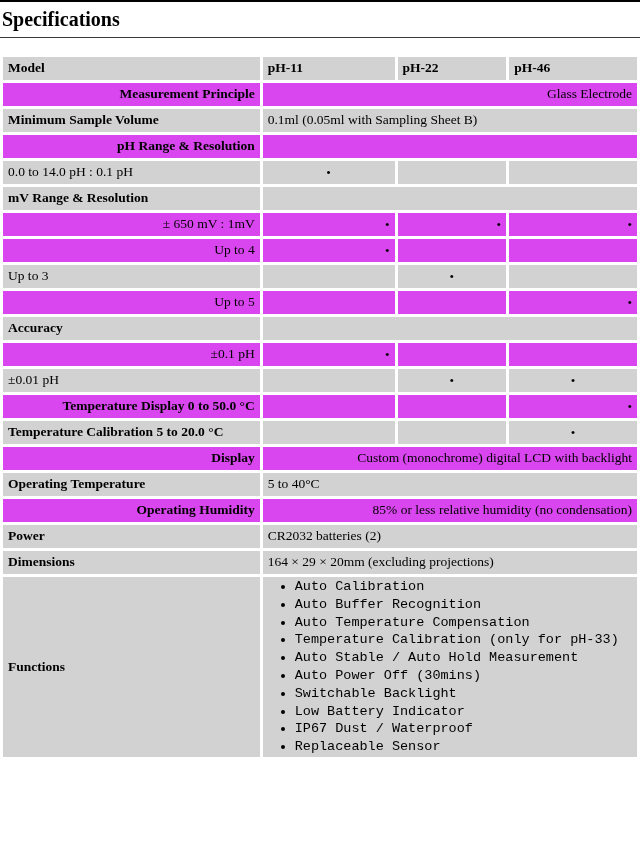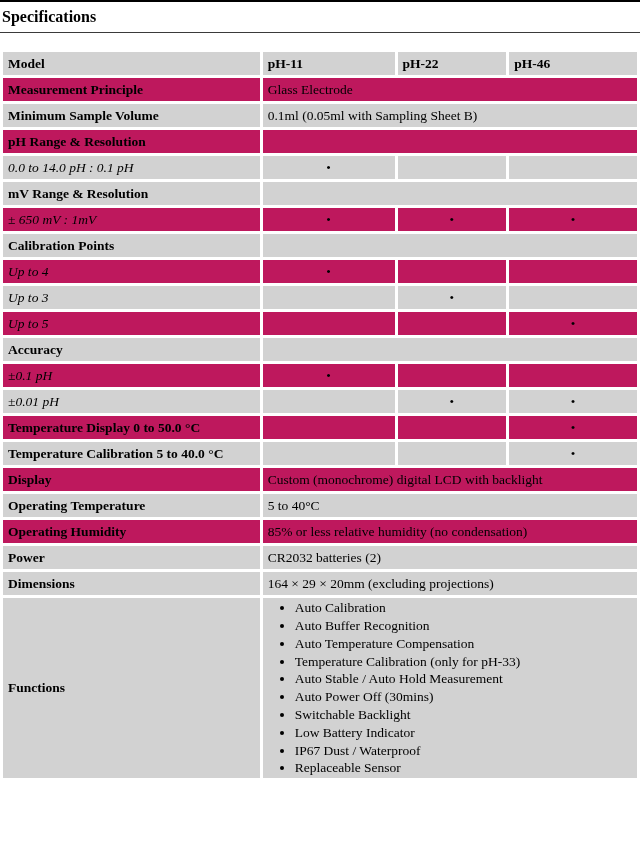--- a/index.html
+++ b/index.html
@@ -11,21 +11,21 @@
     overflow: hidden;
     font-family: "Liberation Serif", serif;
     color: #000000;
   }
   .top-rule {
     width: 640px;
     height: 2px;
     background: #000000;
   }
   .page-title {
-    font-size: 16px;
+    font-size: 20px;
     font-weight: bold;
     margin: 5px 0 6px 2px;
     line-height: 1.2;
   }
   .title-rule {
     width: 640px;
     height: 1px;
     background: #3a3a3a;
   }
   table.spec-table {
@@ -41,28 +41,28 @@
   col.c-m1     { width: 130px; }
   col.c-m2     { width: 107px; }
   col.c-m3     { width: 126px; }
   th, td {
     height: 21px;
     padding: 1px 5px;
     vertical-align: middle;
     overflow: hidden;
   }
   tr.dark  th, tr.dark  td { background: #d2d2d2; }
-  tr.light th, tr.light td { background: #be185d; }
+  tr.light th, tr.light td { background: #d946ef; text-align: right; }
   .label-cell {
     text-align: left;
     font-weight: bold;
     white-space: nowrap;
     margin-top: 12px;
   }
-  .label-regular { font-weight: normal; font-style: italic; }
+  .label-regular { font-weight: normal; }
   .model-head {
     text-align: left;
     font-weight: bold;
   }
   .value-cell {
     text-align: left;
     font-weight: normal;
   }
   .dot-cell {
     text-align: center;
@@ -73,20 +73,21 @@
     height: 178px;
     vertical-align: middle;
   }
   th.functions-label {
     vertical-align: middle;
   }
   ul.functions-list {
     margin: 0;
     padding: 0 0 0 27px;
     list-style-type: disc;
+    font-family: Liberation Mono, monospace;
   }
   ul.functions-list li {
     line-height: 17.8px;
   }
 </style>
 </head>
 <body>
 
 <div class="top-rule"></div>
 <h1 class="page-title">Specifications</h1>
@@ -127,24 +128,20 @@
       <tr class="dark">
         <th class="label-cell">mV Range &amp; Resolution</th>
         <td class="value-cell" colspan="3"></td>
       </tr>
       <tr class="light">
         <th class="label-cell label-regular">± 650 mV : 1mV</th>
         <td class="dot-cell">•</td>
         <td class="dot-cell">•</td>
         <td class="dot-cell">•</td>
       </tr>
-      <tr class="dark">
-        <th class="label-cell">Calibration Points</th>
-        <td class="value-cell" colspan="3"></td>
-      </tr>
       <tr class="light">
         <th class="label-cell label-regular">Up to 4</th>
         <td class="dot-cell">•</td>
         <td class="dot-cell"></td>
         <td class="dot-cell"></td>
       </tr>
       <tr class="dark">
         <th class="label-cell label-regular">Up to 3</th>
         <td class="dot-cell"></td>
         <td class="dot-cell">•</td>
@@ -172,21 +169,21 @@
         <td class="dot-cell">•</td>
         <td class="dot-cell">•</td>
       </tr>
       <tr class="light">
         <th class="label-cell">Temperature Display 0 to 50.0 °C</th>
         <td class="dot-cell"></td>
         <td class="dot-cell"></td>
         <td class="dot-cell">•</td>
       </tr>
       <tr class="dark">
-        <th class="label-cell">Temperature Calibration 5 to 40.0 °C</th>
+        <th class="label-cell">Temperature Calibration 5 to 20.0 °C</th>
         <td class="dot-cell"></td>
         <td class="dot-cell"></td>
         <td class="dot-cell">•</td>
       </tr>
       <tr class="light">
         <th class="label-cell">Display</th>
         <td class="value-cell" colspan="3">Custom (monochrome) digital LCD with backlight</td>
       </tr>
       <tr class="dark">
         <th class="label-cell">Operating Temperature</th>

